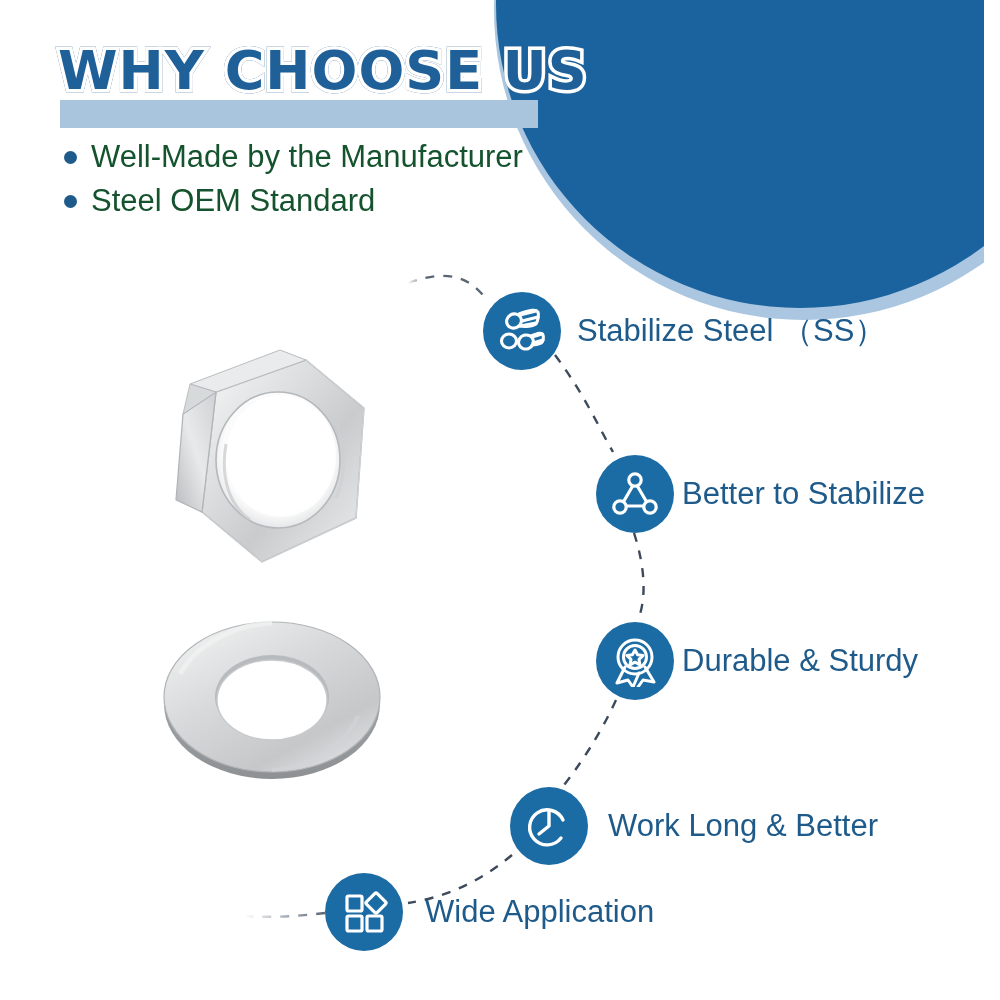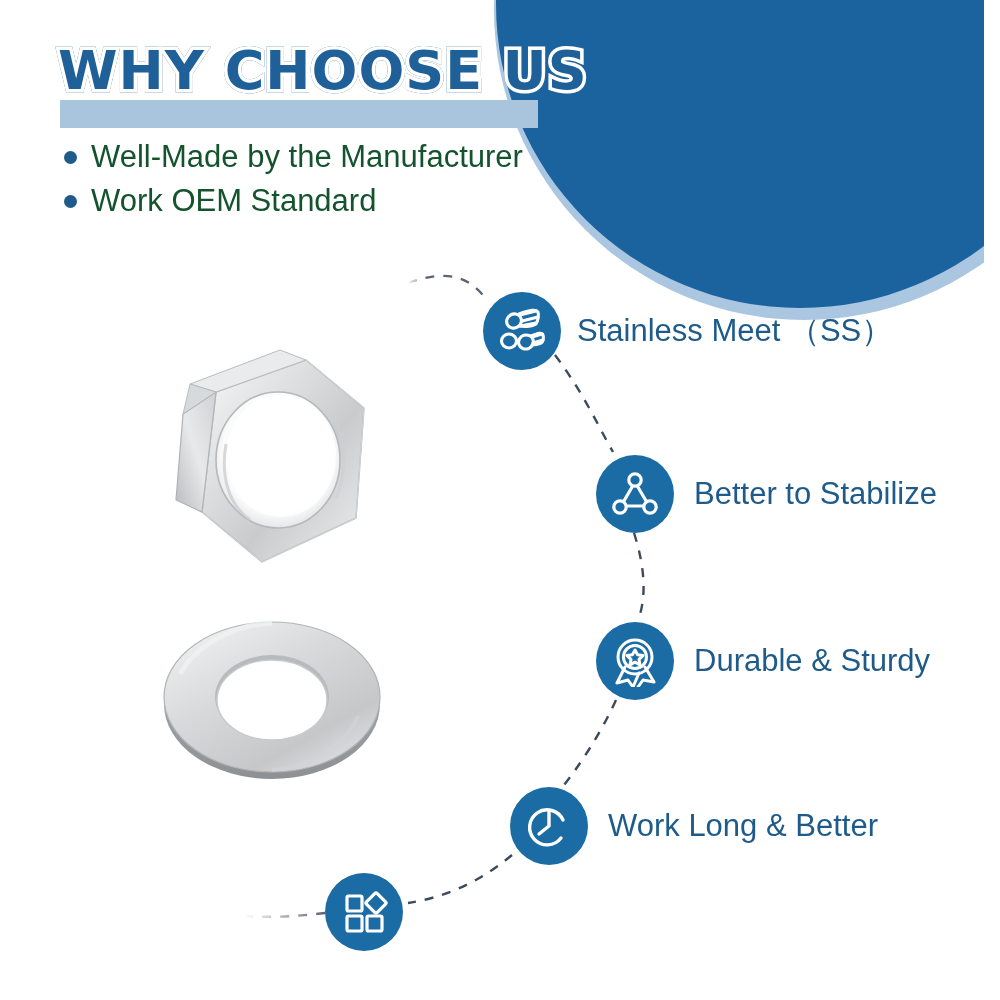--- a/index.html
+++ b/index.html
@@ -77,21 +77,21 @@
   .flabel{
     font-size:31px;color:#1f5b8a;
     white-space:nowrap;margin-left:16px;line-height:1.1;
   }
   .f0{left:483px;top:292px;}
   .f1{left:596px;top:455px;}
   .f2{left:596px;top:622px;}
   .f3{left:510px;top:787px;}
   .f4{left:325px;top:873px;}
   .f4 .flabel{margin-left:22px;}
-  .f1 .flabel,.f2 .flabel{margin-left:20px;}
+  .f1 .flabel,.f2 .flabel{margin-left:8px;}
   .f3 .flabel{margin-left:20px;}
 
   
   .photo{position:absolute;}
   .nut{left:150px;top:348px;width:220px;height:222px;}
   .washer{left:160px;top:612px;width:225px;height:170px;}
 </style>
 </head>
 <body>
 
@@ -105,21 +105,21 @@
     <div class="title">WHY CHOOSE US</div>
   </div>
 
   <div class="bullets">
     <div class="bullet-row">
       <span class="bullet-dot"></span>
       <span class="bullet-text">Well-Made by the Manufacturer</span>
     </div>
     <div class="bullet-row">
       <span class="bullet-dot"></span>
-      <span class="bullet-text">Work OEM Standard</span>
+      <span class="bullet-text">Steel OEM Standard</span>
     </div>
   </div>
 
   <svg class="connector" viewBox="0 0 1000 1000">
     <defs>
       <linearGradient id="fade" x1="0" y1="0" x2="1" y2="0">
         <stop offset="0" stop-color="#3c4a5c" stop-opacity="0"></stop>
         <stop offset="0.22" stop-color="#3c4a5c" stop-opacity="0.85"></stop>
       </linearGradient>
       <linearGradient id="fade2" x1="1" y1="0" x2="0" y2="0">
@@ -194,21 +194,21 @@
           <ellipse cx="18" cy="16" rx="7.5" ry="7" transform="rotate(-32 18 16)"></ellipse>
           <path d="M 24,10 L 40,6 M 26,16 L 42,12 M 24,21 L 40,18"></path>
           <path d="M 23,9 C 34,5 40,4 42,7 C 43,10 42,16 40,19 C 38,21 29,22 24,21"></path>
           <ellipse cx="13" cy="36" rx="7.5" ry="7"></ellipse>
           <ellipse cx="30" cy="37" rx="7.5" ry="7" transform="rotate(-18 30 37)"></ellipse>
           <path d="M 36,32 L 46,29 M 37,38 L 47,35"></path>
           <path d="M 35,31 C 42,28 46,27 47,30 C 48,33 47,37 45,38 C 43,39 39,40 36,40"></path>
         </g>
       </svg>
     </div>
-    <div class="flabel">Stainless Meet （SS）</div>
+    <div class="flabel">Stabilize Steel （SS）</div>
   </div>
 
   <div class="feature f1">
     <div class="fic">
       <svg width="50" height="50" viewBox="0 0 50 50">
         <g fill="none" stroke="#ffffff" stroke-width="3.2" stroke-linecap="round" stroke-linejoin="round">
           <path d="M 25,13 L 11,37 L 39,37 Z"></path>
           <circle cx="25" cy="11" r="6.2" fill="#1b6ba5"></circle>
           <circle cx="10" cy="38" r="6.2" fill="#1b6ba5"></circle>
           <circle cx="40" cy="38" r="6.2" fill="#1b6ba5"></circle>
@@ -249,15 +249,16 @@
     <div class="fic">
       <svg width="50" height="50" viewBox="0 0 50 50">
         <g fill="none" stroke="#ffffff" stroke-width="3.2" stroke-linejoin="round">
           <rect x="8" y="9" width="15" height="15" rx="1.5"></rect>
           <rect x="8" y="29" width="15" height="15" rx="1.5"></rect>
           <rect x="28" y="29" width="15" height="15" rx="1.5"></rect>
           <rect x="29.5" y="8.5" width="15" height="15" rx="1.5" transform="rotate(45 37 16)"></rect>
         </g>
       </svg>
     </div>
+    <div class="flabel">Wide Application</div>
   </div>
 
 </div>
 
 </body></html>

